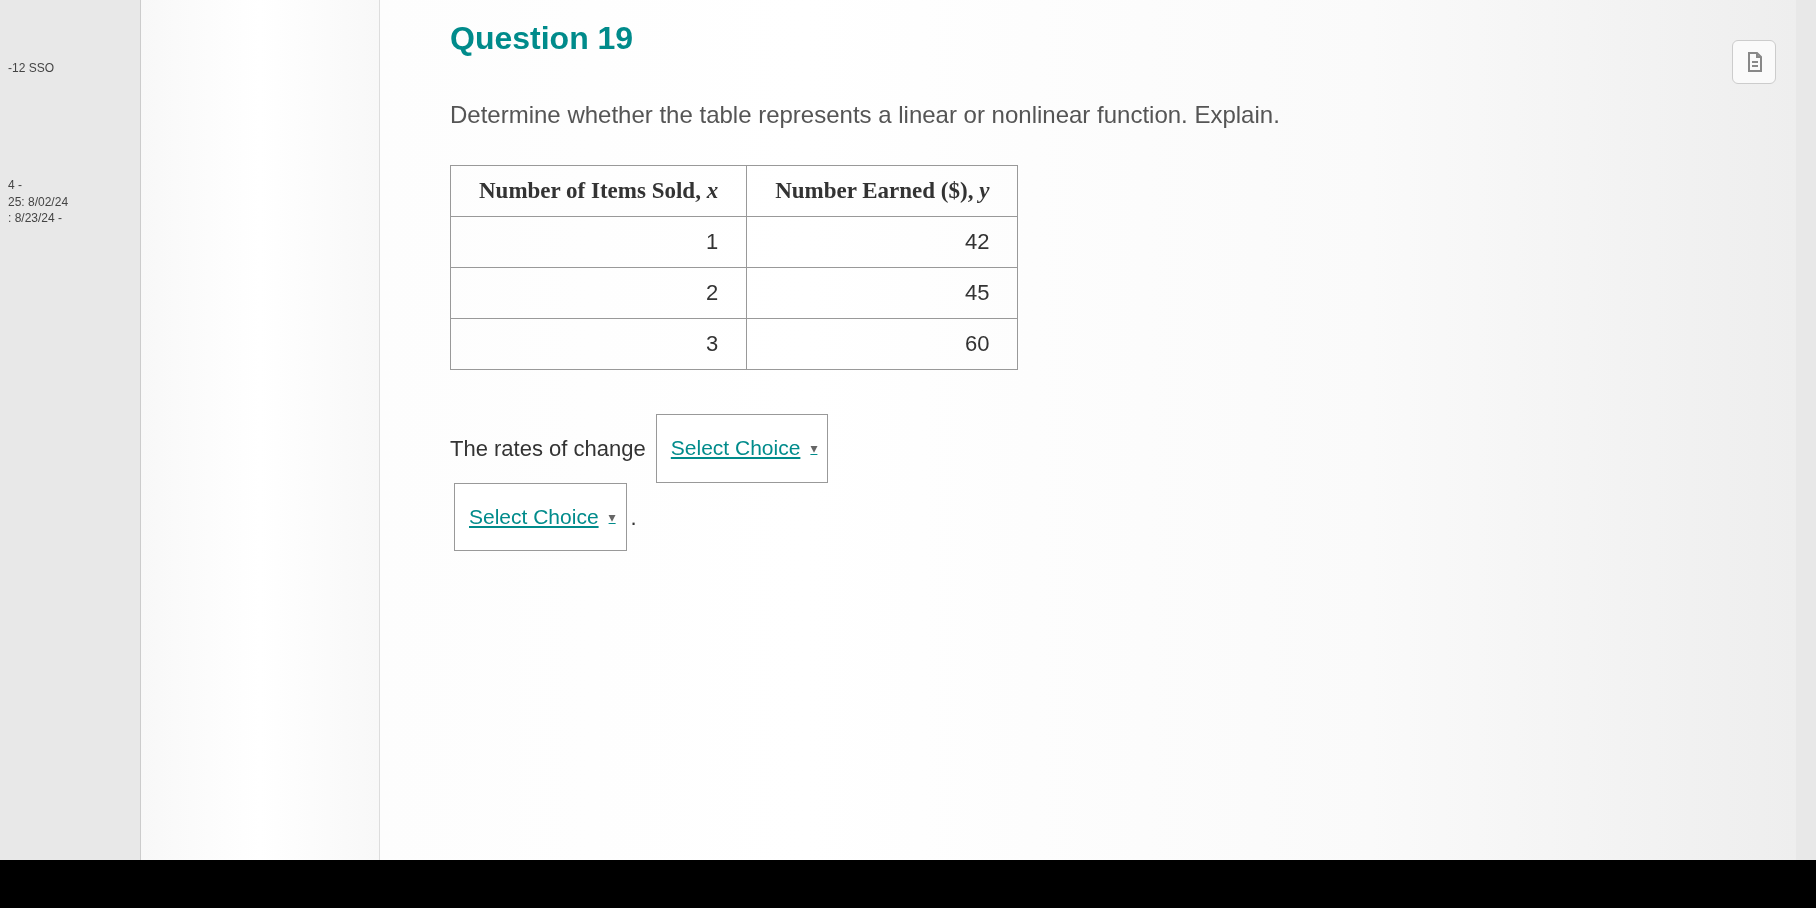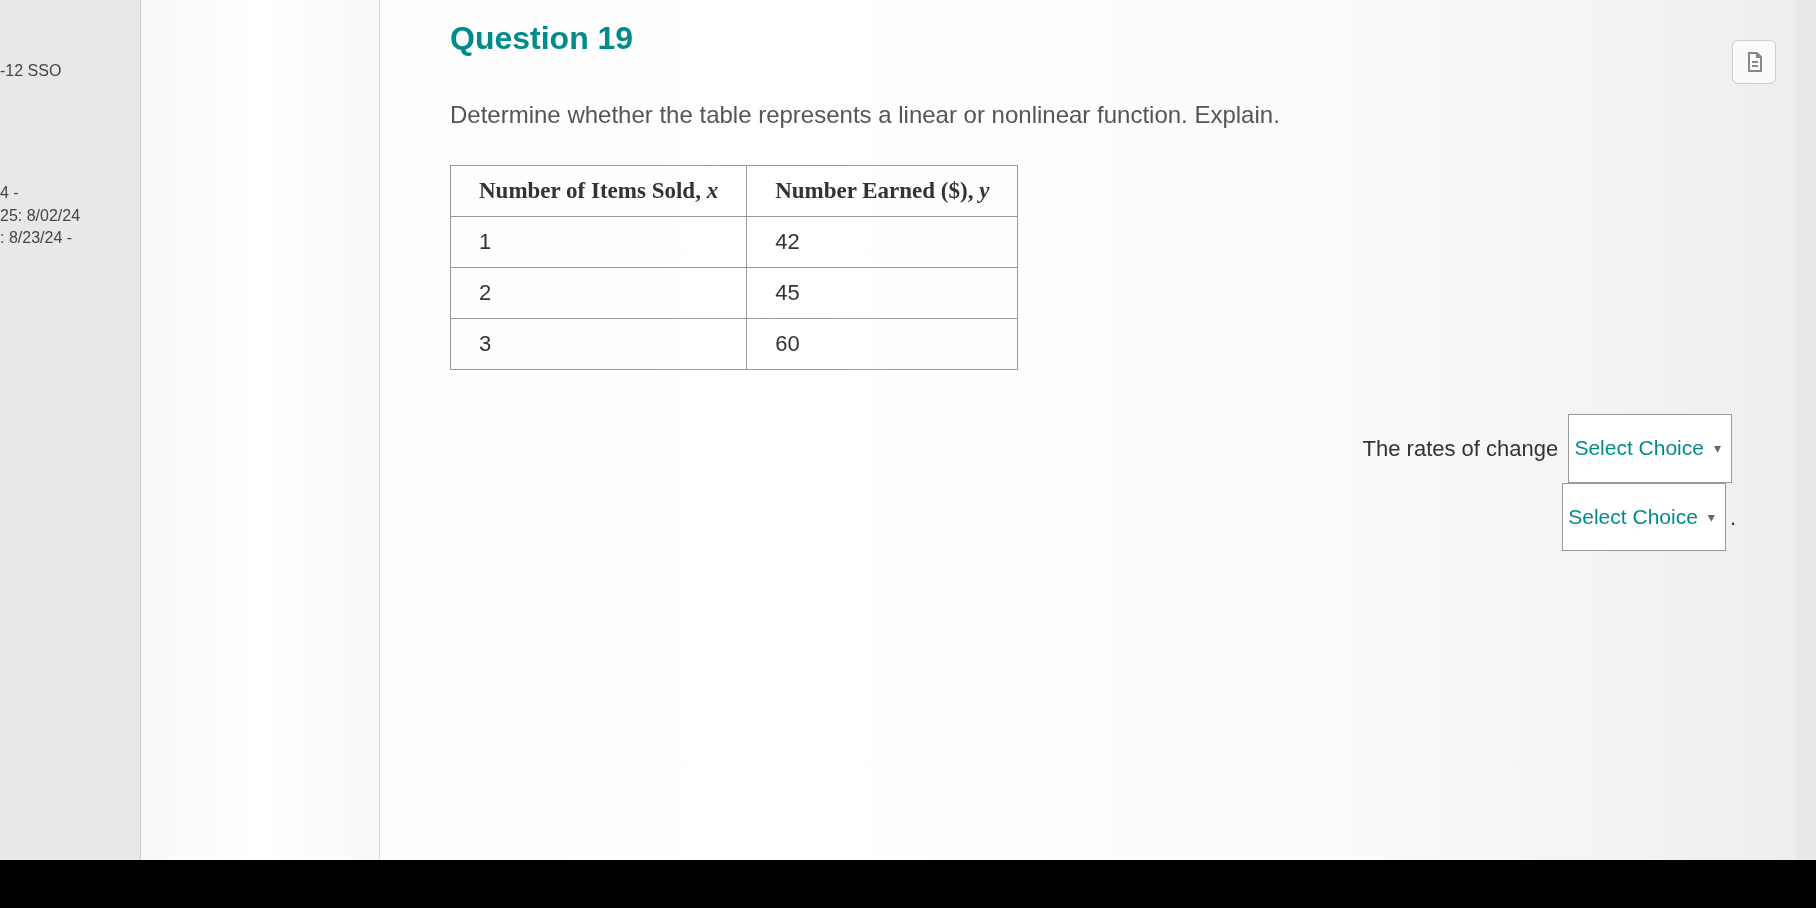--- a/index.html
+++ b/index.html
@@ -10,26 +10,26 @@
     body {
       font-family: Arial, Helvetica, sans-serif;
       background: #e8e8e8;
       width: 1816px;
       height: 908px;
       overflow: hidden;
       position: relative;
     }
     .sidebar {
       position: absolute;
-      left: 0;
+      left: 8px;
       top: 0;
       width: 140px;
       height: 100%;
       padding: 60px 8px 0 0;
-      font-size: 16px;
+      font-size: 12px;
       color: #444;
     }
     .sidebar-item {
       margin-bottom: 30px;
       white-space: nowrap;
     }
     .sidebar-sub {
       margin-top: 100px;
     }
     .sidebar-line {
@@ -67,52 +67,52 @@
       margin-bottom: 36px;
       margin-top: 44px;
     }
     .data-table {
       border-collapse: collapse;
       margin-bottom: 44px;
     }
     .data-table th, .data-table td {
       border: 1px solid #999;
       padding: 12px 28px;
-      text-align: left;
+      text-align: right;
       font-size: 22px;
       color: #333;
     }
     .data-table th {
       font-weight: bold;
       font-family: Georgia, 'Times New Roman', serif;
       font-size: 23px;
     }
     .data-table th .var {
       font-style: italic;
     }
     .answer-block {
       font-size: 22px;
       color: #333;
       line-height: 2.6;
-      text-align: right;
     }
     .answer-text {
       vertical-align: middle;
     }
     .select-choice {
       display: inline-flex;
       align-items: center;
       border: 1px solid #999;
-      padding: 6px 10px 6px 5px;
+      padding: 6px 10px 6px 14px;
       color: #008B8B;
       font-size: 21px;
       vertical-align: middle;
       background: #fff;
       margin: 0 4px;
       cursor: pointer;
+      text-decoration: underline;
     }
     .select-choice .chev {
       margin-left: 10px;
       font-size: 14px;
       color: #666;
     }
     .doc-icon {
       position: absolute;
       top: 40px;
       right: 20px;

